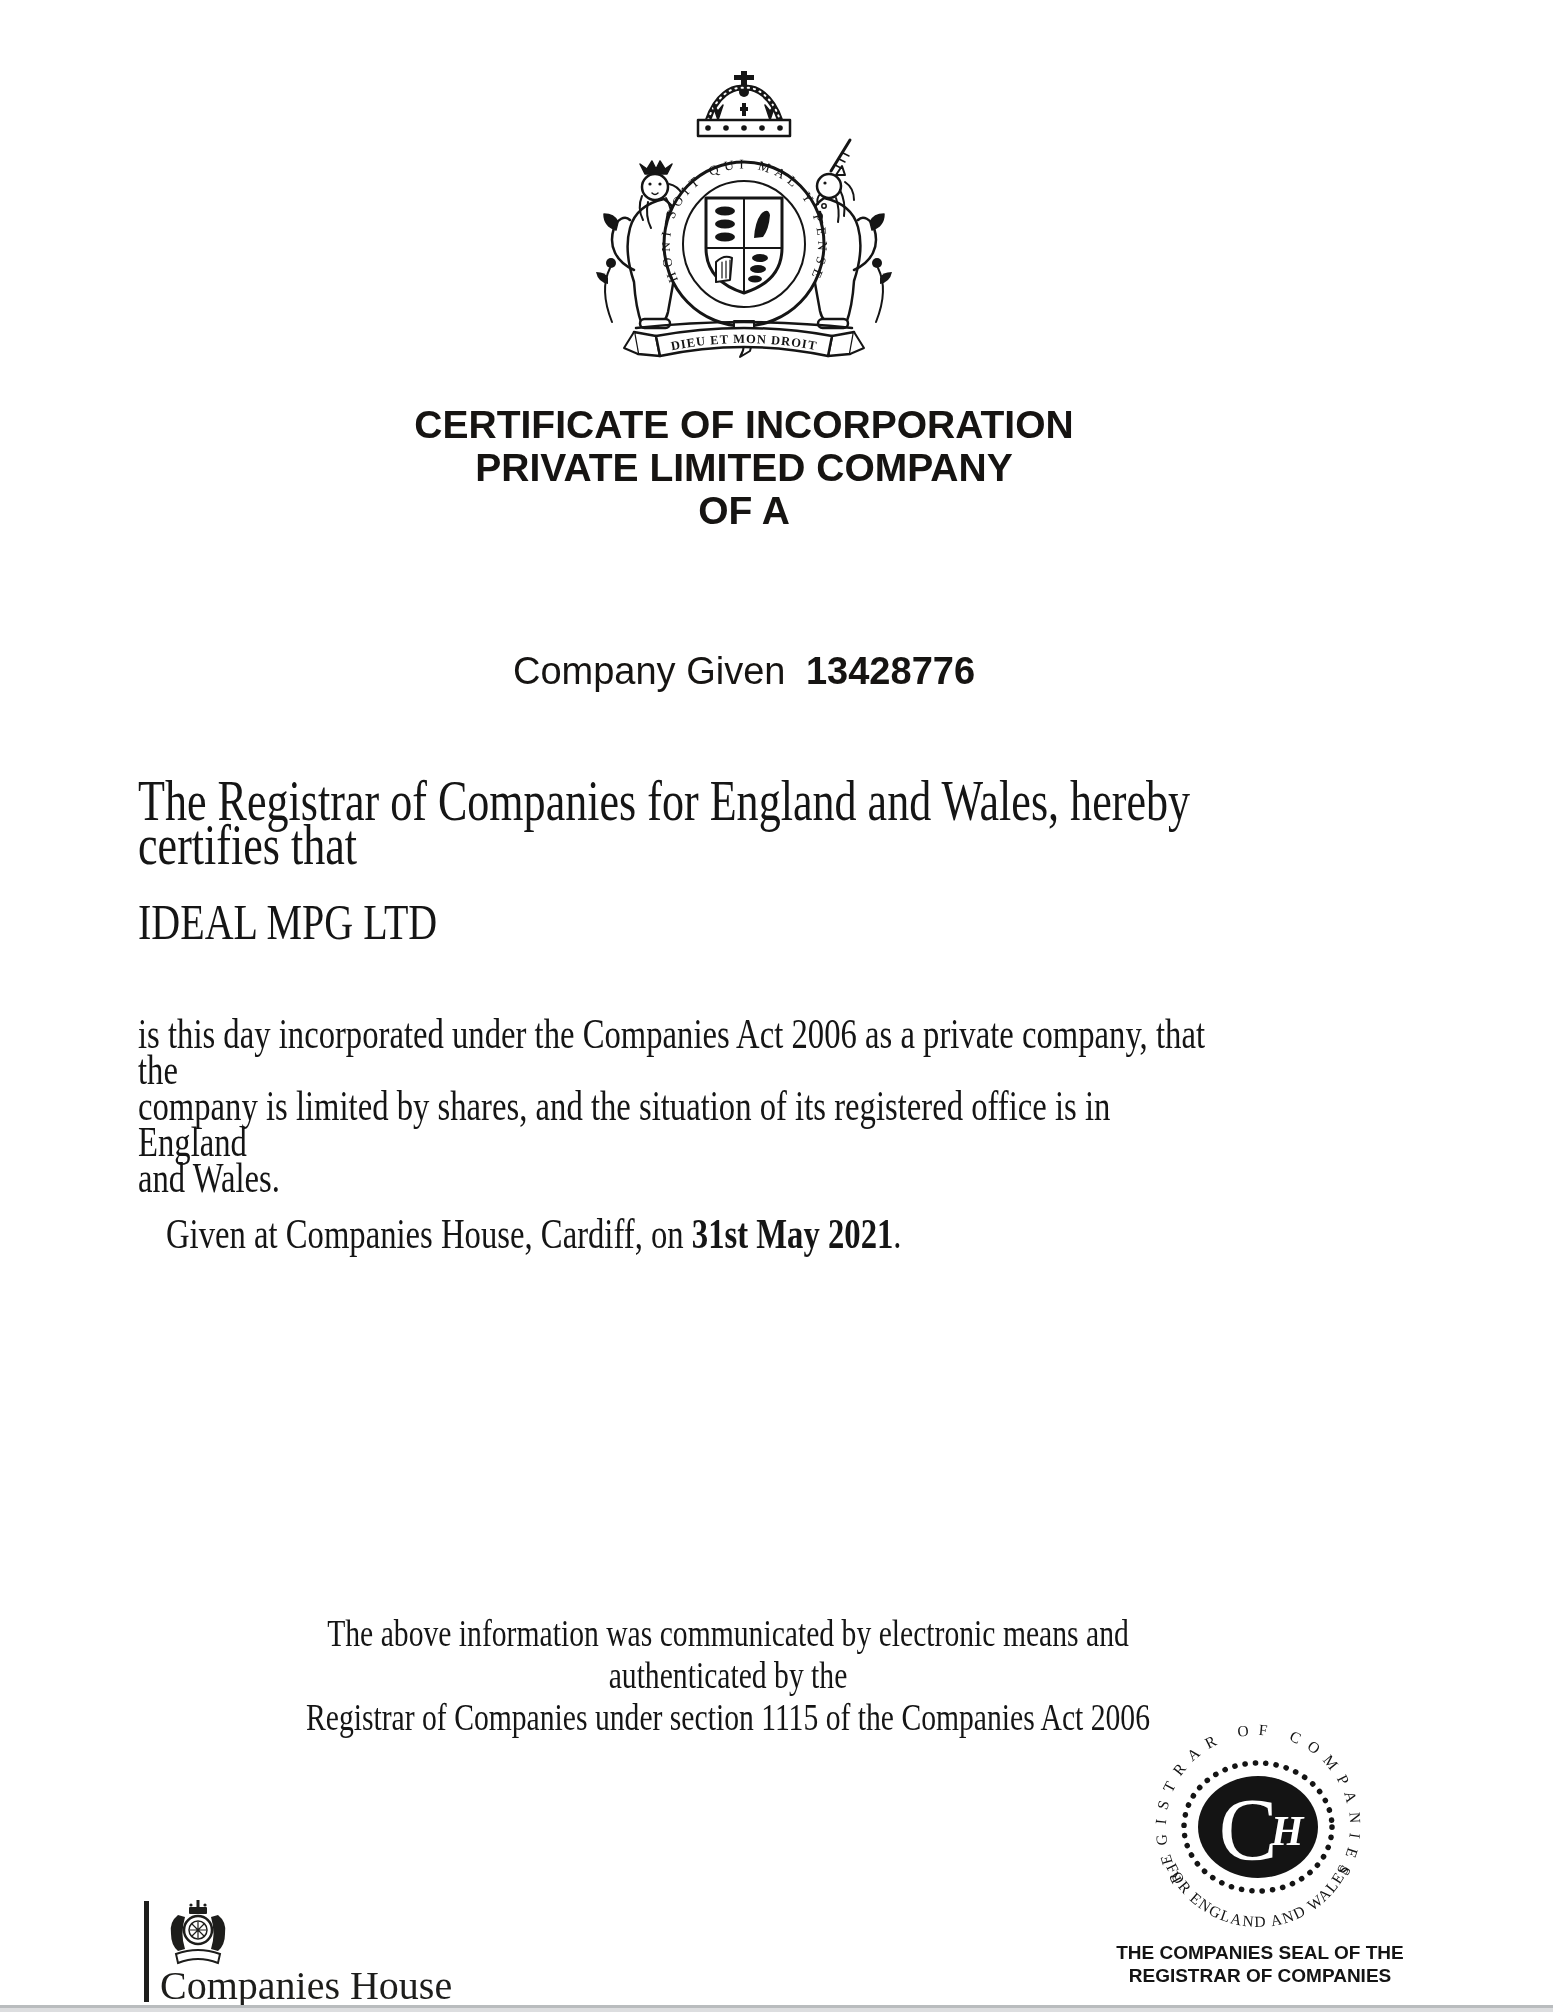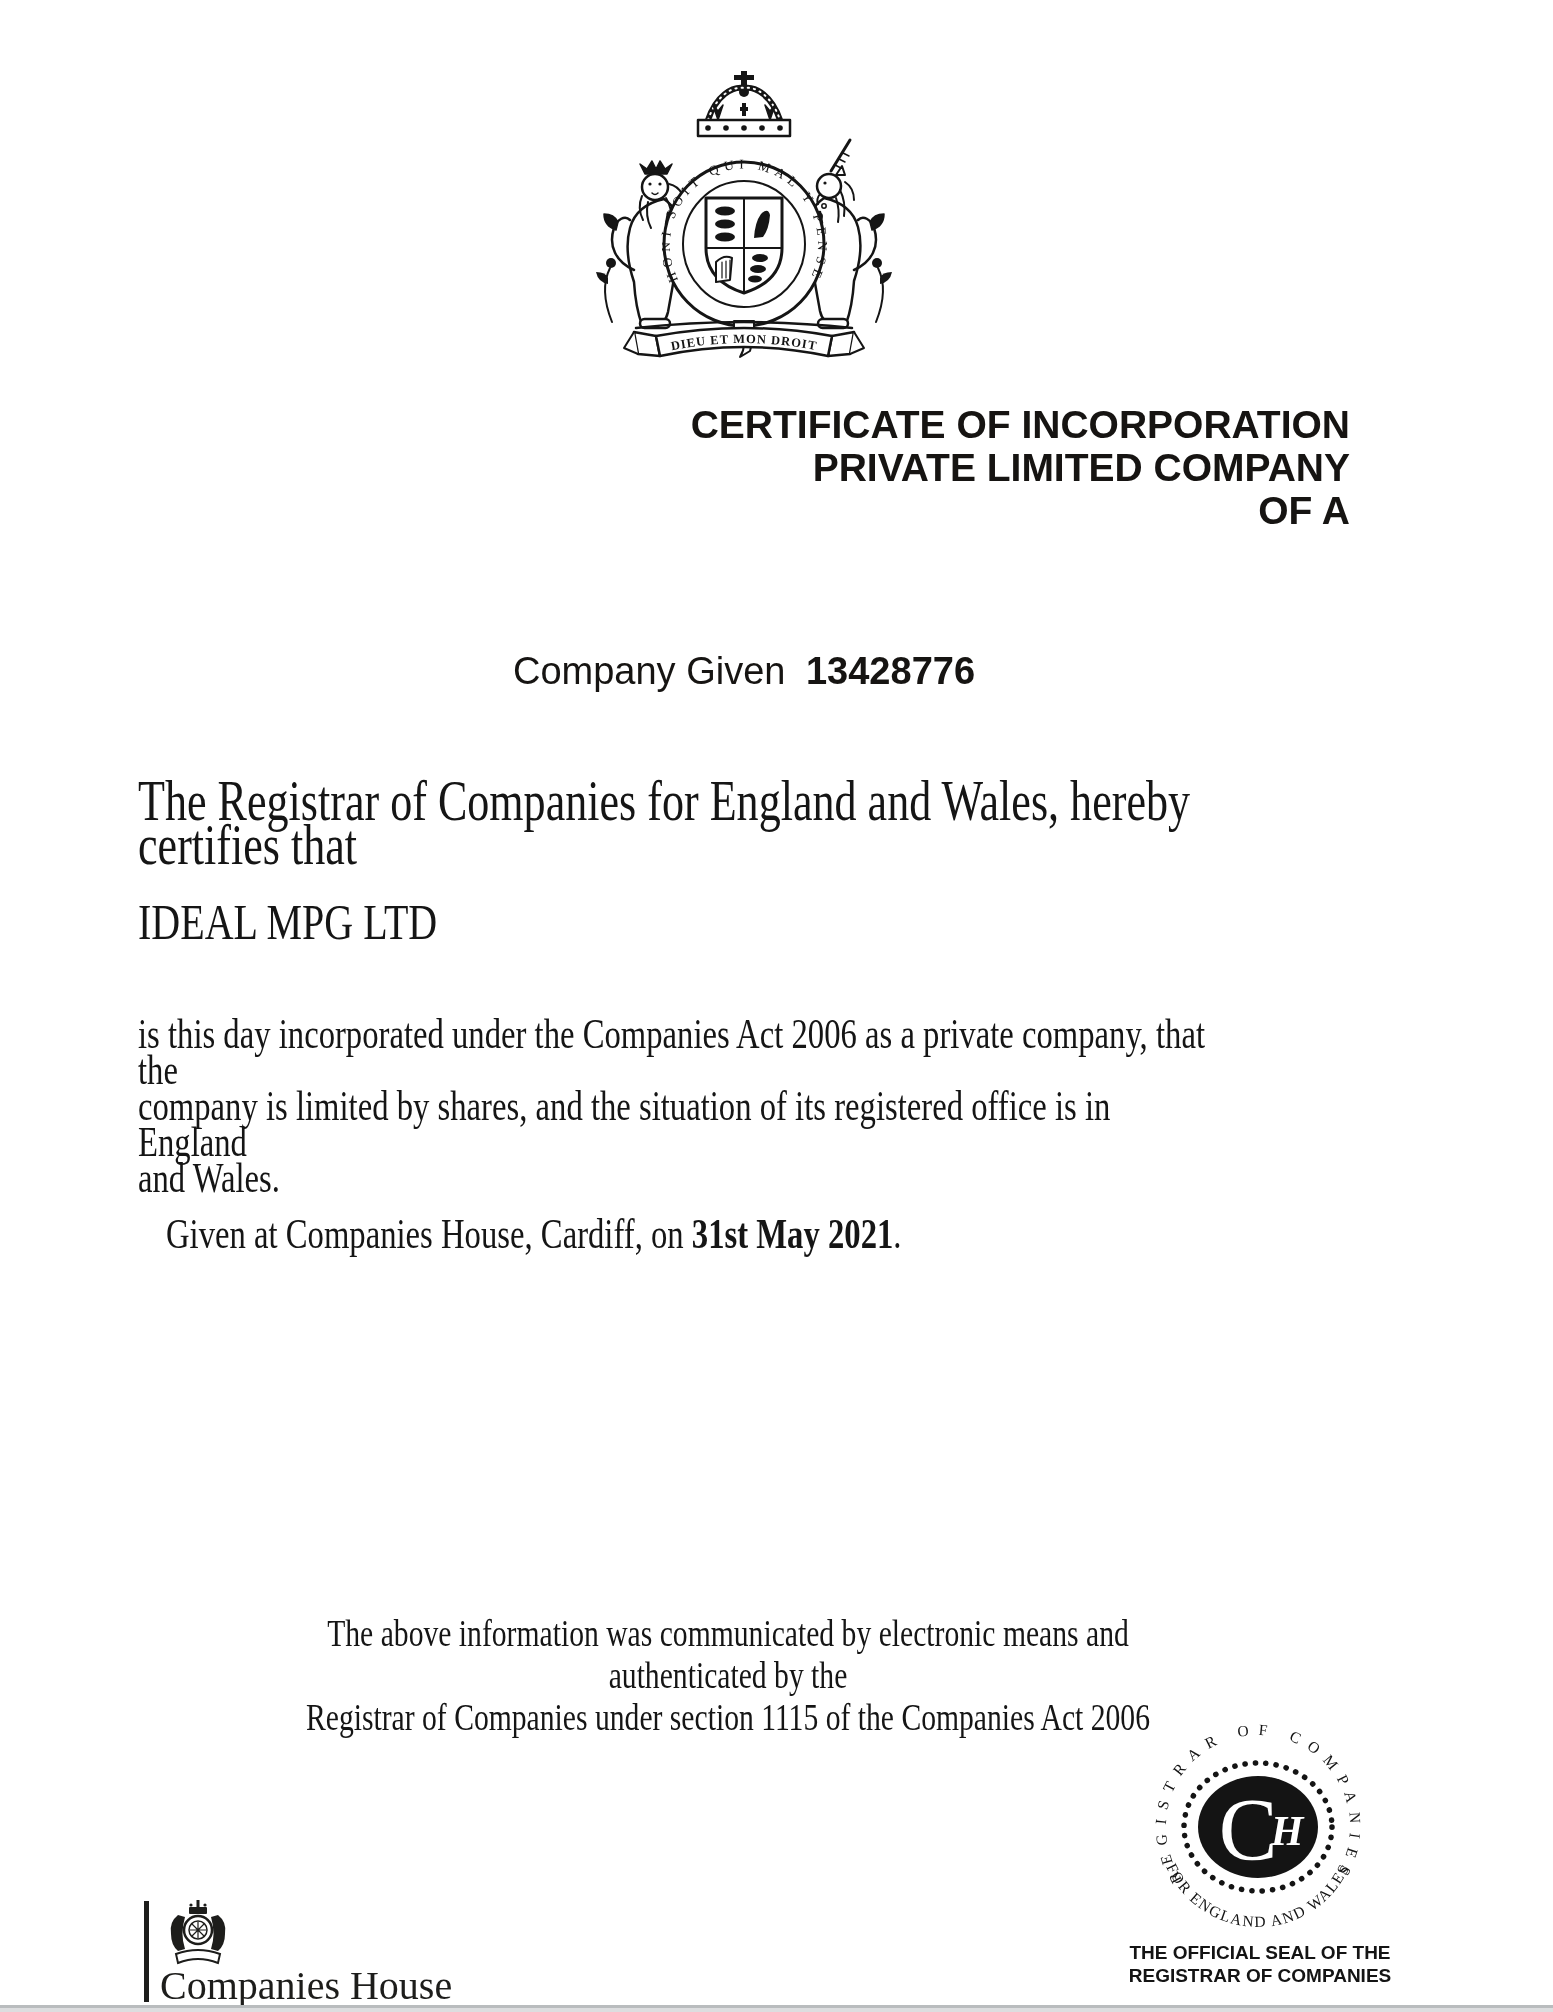--- a/index.html
+++ b/index.html
@@ -10,21 +10,21 @@
   }
   .abs { position:absolute; }
 
   
   #coat-of-arms { left:584px; top:70px; width:320px; height:302px; }
   #coat-of-arms path, #coat-of-arms line, #coat-of-arms rect,
   #coat-of-arms circle, #coat-of-arms ellipse { stroke-linejoin:round; stroke-linecap:round; }
 
   
   .title-block {
-    left:138px; top:403px; width:1212px; text-align:right;
+    left:138px; top:403px; width:1212px; text-align:center;
     font-family:"Liberation Sans", sans-serif; font-weight:bold;
     font-size:39px; line-height:43px; color:#161412; letter-spacing:0px;
   }
   .company-number {
     left:138px; top:650px; width:1212px; text-align:center;
     font-family:"Liberation Sans", sans-serif; font-size:38px; color:#161412;
   }
   .company-number .num { font-weight:bold;margin-left:10px; }
 
   
@@ -223,21 +223,21 @@
     <text class="seal-ring-text" font-size="15.5" letter-spacing="1.5" text-anchor="middle">
       <textPath href="#sealBottom" startOffset="50%">FOR ENGLAND AND WALES</textPath>
     </text>
     <ellipse cx="111" cy="111" rx="74" ry="64" fill="none" stroke="#141414" stroke-width="5.5" stroke-linecap="round" stroke-dasharray="0.2 10.2"></ellipse>
     <ellipse cx="111" cy="111" rx="60" ry="51" fill="#141414"></ellipse>
     <text x="101" y="143" text-anchor="middle" fill="#ffffff" font-family="Liberation Serif, serif" font-size="88">C</text>
     <text x="140" y="129" text-anchor="middle" fill="#ffffff" font-style="italic" font-family="Liberation Serif, serif" font-size="42" font-weight="bold">H</text>
   </svg>
 
   <div class="abs seal-caption">
-    <div>THE OFFICIAL SEAL OF THE</div>
+    <div>THE COMPANIES SEAL OF THE</div>
     <div>REGISTRAR OF COMPANIES</div>
   </div>
 
   <div class="abs logo-bar"></div>
 
   <svg id="logo-crest" class="abs" viewBox="0 0 80 66" fill="none" stroke="#1d1d1b">
     <rect x="31" y="8" width="18" height="7" rx="1" fill="#1d1d1b" stroke="none"></rect>
     <rect x="38.5" y="1" width="3" height="7" fill="#1d1d1b" stroke="none"></rect>
     <circle cx="33" cy="6" r="1.6" fill="#1d1d1b" stroke="none"></circle>
     <circle cx="47" cy="6" r="1.6" fill="#1d1d1b" stroke="none"></circle>

